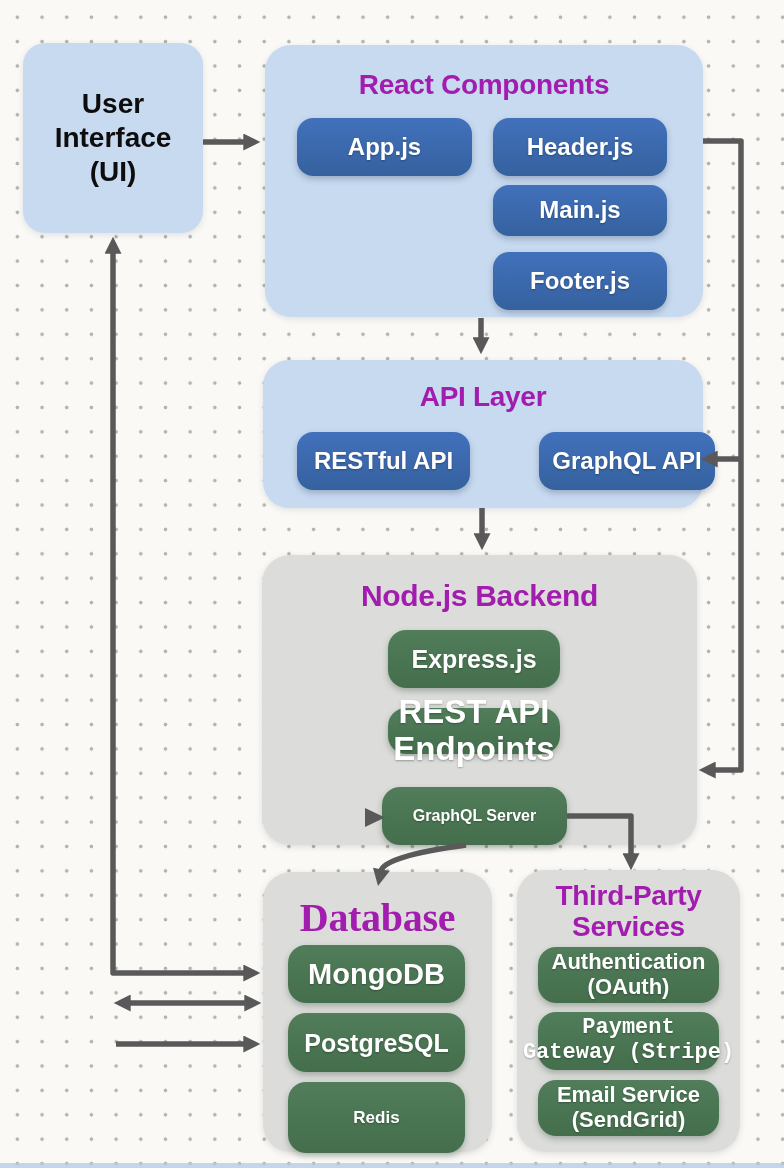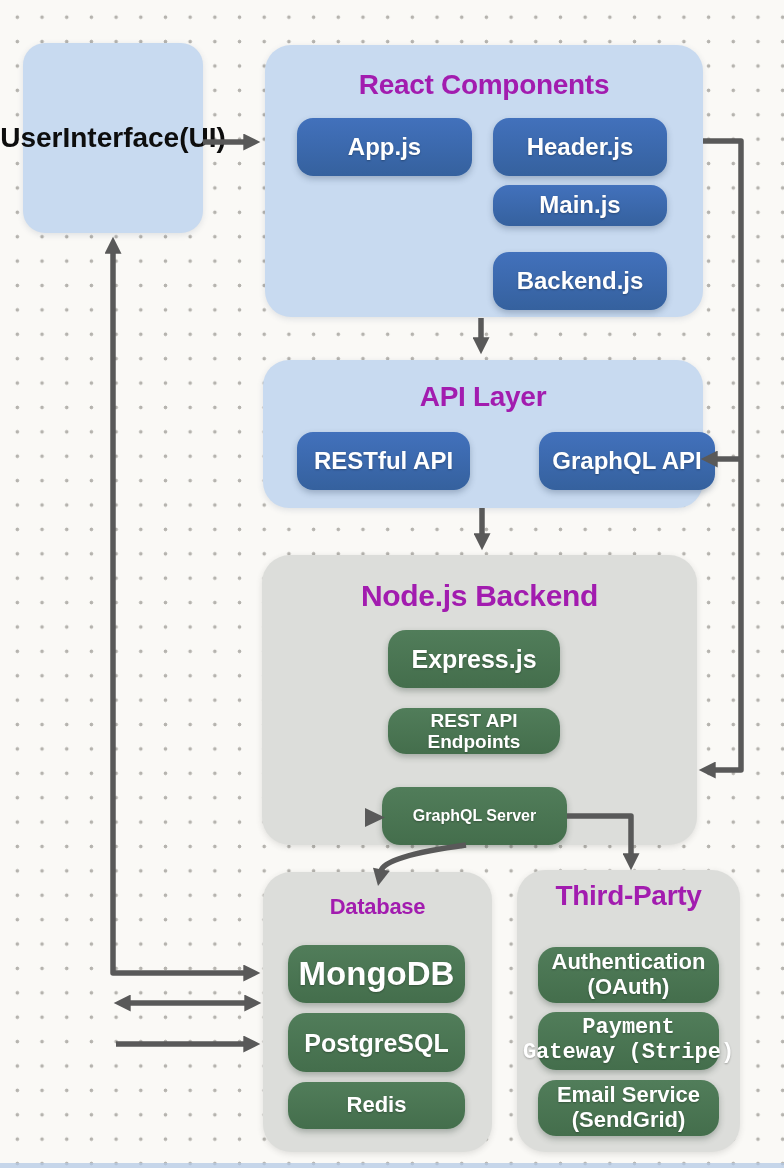--- a/index.html
+++ b/index.html
@@ -16,75 +16,76 @@
   .title{position:absolute;left:0;right:0;text-align:center;color:#a21caf;letter-spacing:-.3px;}
   .pill{
     position:absolute;display:flex;flex-direction:column;align-items:center;justify-content:center;
     color:#fff;text-align:center;border-radius:16px;
     text-shadow:0 1px 2px rgba(0,0,0,.28);box-shadow:0 3px 6px rgba(30,50,80,.28);
     white-space:nowrap;line-height:1.12;
   }
   .pill-blue{background:linear-gradient(180deg,#4271bc 0%,#35619e 100%);}
   .pill-green{background:linear-gradient(180deg,#517d5a 0%,#446e4c 100%);border-radius:18px;box-shadow:0 3px 6px rgba(30,50,35,.30);}
   .ui-box{
-    display:flex;flex-direction:row;align-items:center;justify-content:center;
+    display:flex;flex-direction:column;align-items:center;justify-content:center;
     font-size:28px;line-height:34px;color:#0d0d0d;border-radius:22px;text-align:center;
   }
   .connector-layer{position:absolute;left:0;top:0;pointer-events:none;}
   .bottom-strip{position:absolute;left:0;top:1163px;width:784px;height:5px;background:#b4c9e6;opacity:.75;}
 </style>
 </head>
 <body>
 
 <div class="canvas">
 
   <div class="node container-blue ui-box" style="left:23px;top:43px;width:180px;height:190px;">
     <div>User</div>
     <div>Interface</div>
     <div>(UI)</div>
   </div>
 
   <div class="node container-blue" style="left:265px;top:45px;width:438px;height:272px;">
     <div class="title" style="top:24px;font-size:28px;">React Components</div>
     <div class="pill pill-blue" style="left:32px;top:73px;width:175px;height:58px;font-size:24px;">App.js</div>
     <div class="pill pill-blue" style="left:228px;top:73px;width:174px;height:58px;font-size:24px;">Header.js</div>
-    <div class="pill pill-blue" style="left:228px;top:140px;width:174px;height:41px;font-size:24px;">Main.js</div>
-    <div class="pill pill-blue" style="left:228px;top:207px;width:174px;height:58px;font-size:24px;">Backend.js</div>
+    <div class="pill pill-blue" style="left:228px;top:140px;width:174px;height:51px;font-size:24px;">Main.js</div>
+    <div class="pill pill-blue" style="left:228px;top:207px;width:174px;height:58px;font-size:24px;">Footer.js</div>
   </div>
 
   <div class="node container-blue" style="left:263px;top:360px;width:440px;height:148px;">
     <div class="title" style="top:21px;font-size:28px;">API Layer</div>
     <div class="pill pill-blue" style="left:34px;top:72px;width:173px;height:58px;font-size:24px;">RESTful API</div>
     <div class="pill pill-blue" style="left:229px;top:72px;width:176px;height:58px;font-size:24px;margin-left:47px;">GraphQL API</div>
   </div>
 
   <div class="node container-gray" style="left:262px;top:555px;width:435px;height:290px;">
     <div class="title" style="top:24px;font-size:30px;">Node.js Backend</div>
     <div class="pill pill-green" style="left:126px;top:75px;width:172px;height:58px;font-size:25px;">
       <div>Express.js</div>
     </div>
-    <div class="pill pill-green" style="left:126px;top:153px;width:172px;height:46px;font-size:19px;">
+    <div class="pill pill-green" style="left:126px;top:153px;width:172px;height:46px;font-size:33px;">
       <div>REST API</div>
       <div>Endpoints</div>
     </div>
     <div class="pill pill-green" style="left:120px;top:232px;width:185px;height:58px;font-size:16px;">
       <div>GraphQL Server</div>
     </div>
   </div>
 
   <div class="node container-gray" style="left:263px;top:872px;width:229px;height:280px;">
-    <div class="title" style="top:22px;font-size:22px;">Database</div>
-    <div class="pill pill-green" style="left:25px;top:73px;width:177px;height:58px;font-size:33px;">MongoDB</div>
+    <div class="title" style="top:22px;font-size:40px;font-family:Liberation Serif, serif;">Database</div>
+    <div class="pill pill-green" style="left:25px;top:73px;width:177px;height:58px;font-size:29px;">MongoDB</div>
     <div class="pill pill-green" style="left:25px;top:141px;width:177px;height:59px;font-size:25px;">PostgreSQL</div>
-    <div class="pill pill-green" style="left:25px;top:210px;width:177px;height:47px;font-size:22px;">Redis</div>
+    <div class="pill pill-green" style="left:25px;top:210px;width:177px;height:71px;font-size:17px;">Redis</div>
   </div>
 
   <div class="node container-gray" style="left:517px;top:870px;width:223px;height:282px;padding-left:31px;">
     <div class="title" style="top:10px;font-size:28px;line-height:31px;">
       <div>Third-Party</div>
+      <div>Services</div>
     </div>
     <div class="pill pill-green" style="left:21px;top:77px;width:181px;height:56px;font-size:22px;">
       <div>Authentication</div>
       <div>(OAuth)</div>
     </div>
     <div class="pill pill-green" style="left:21px;top:142px;width:181px;height:58px;font-size:22px;font-family:Liberation Mono, monospace;">
       <div>Payment</div>
       <div>Gateway (Stripe)</div>
     </div>
     <div class="pill pill-green" style="left:21px;top:210px;width:181px;height:56px;font-size:22px;">

